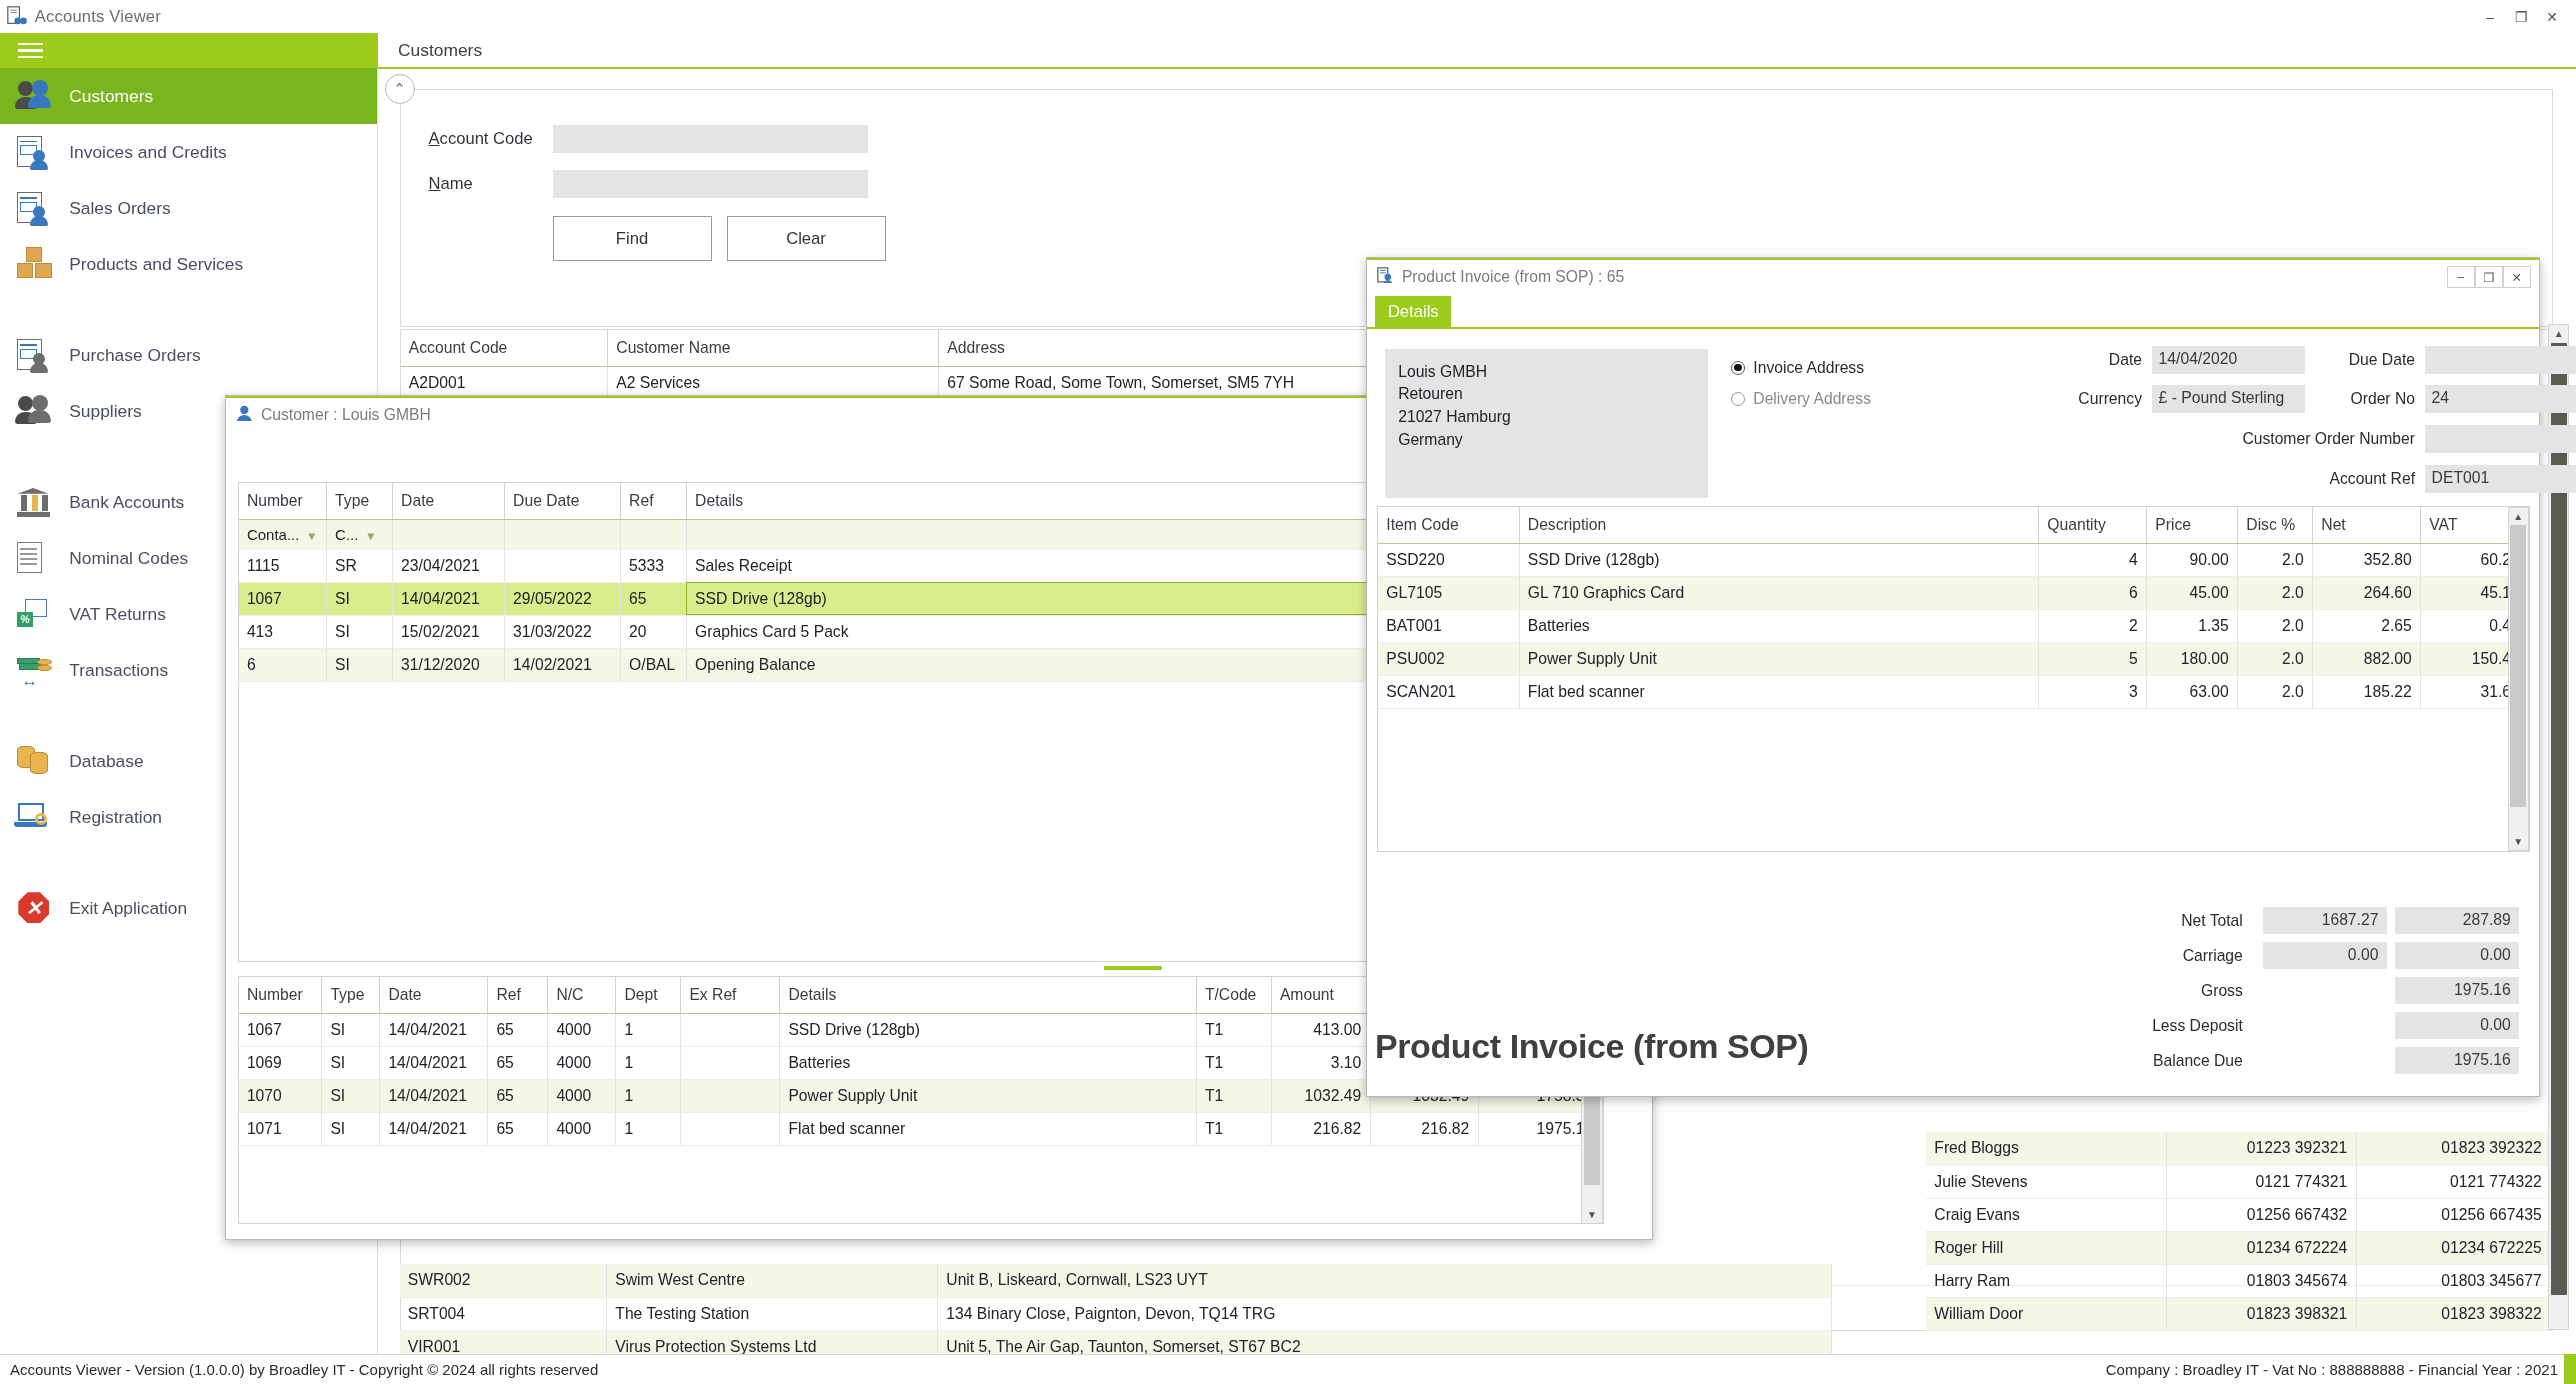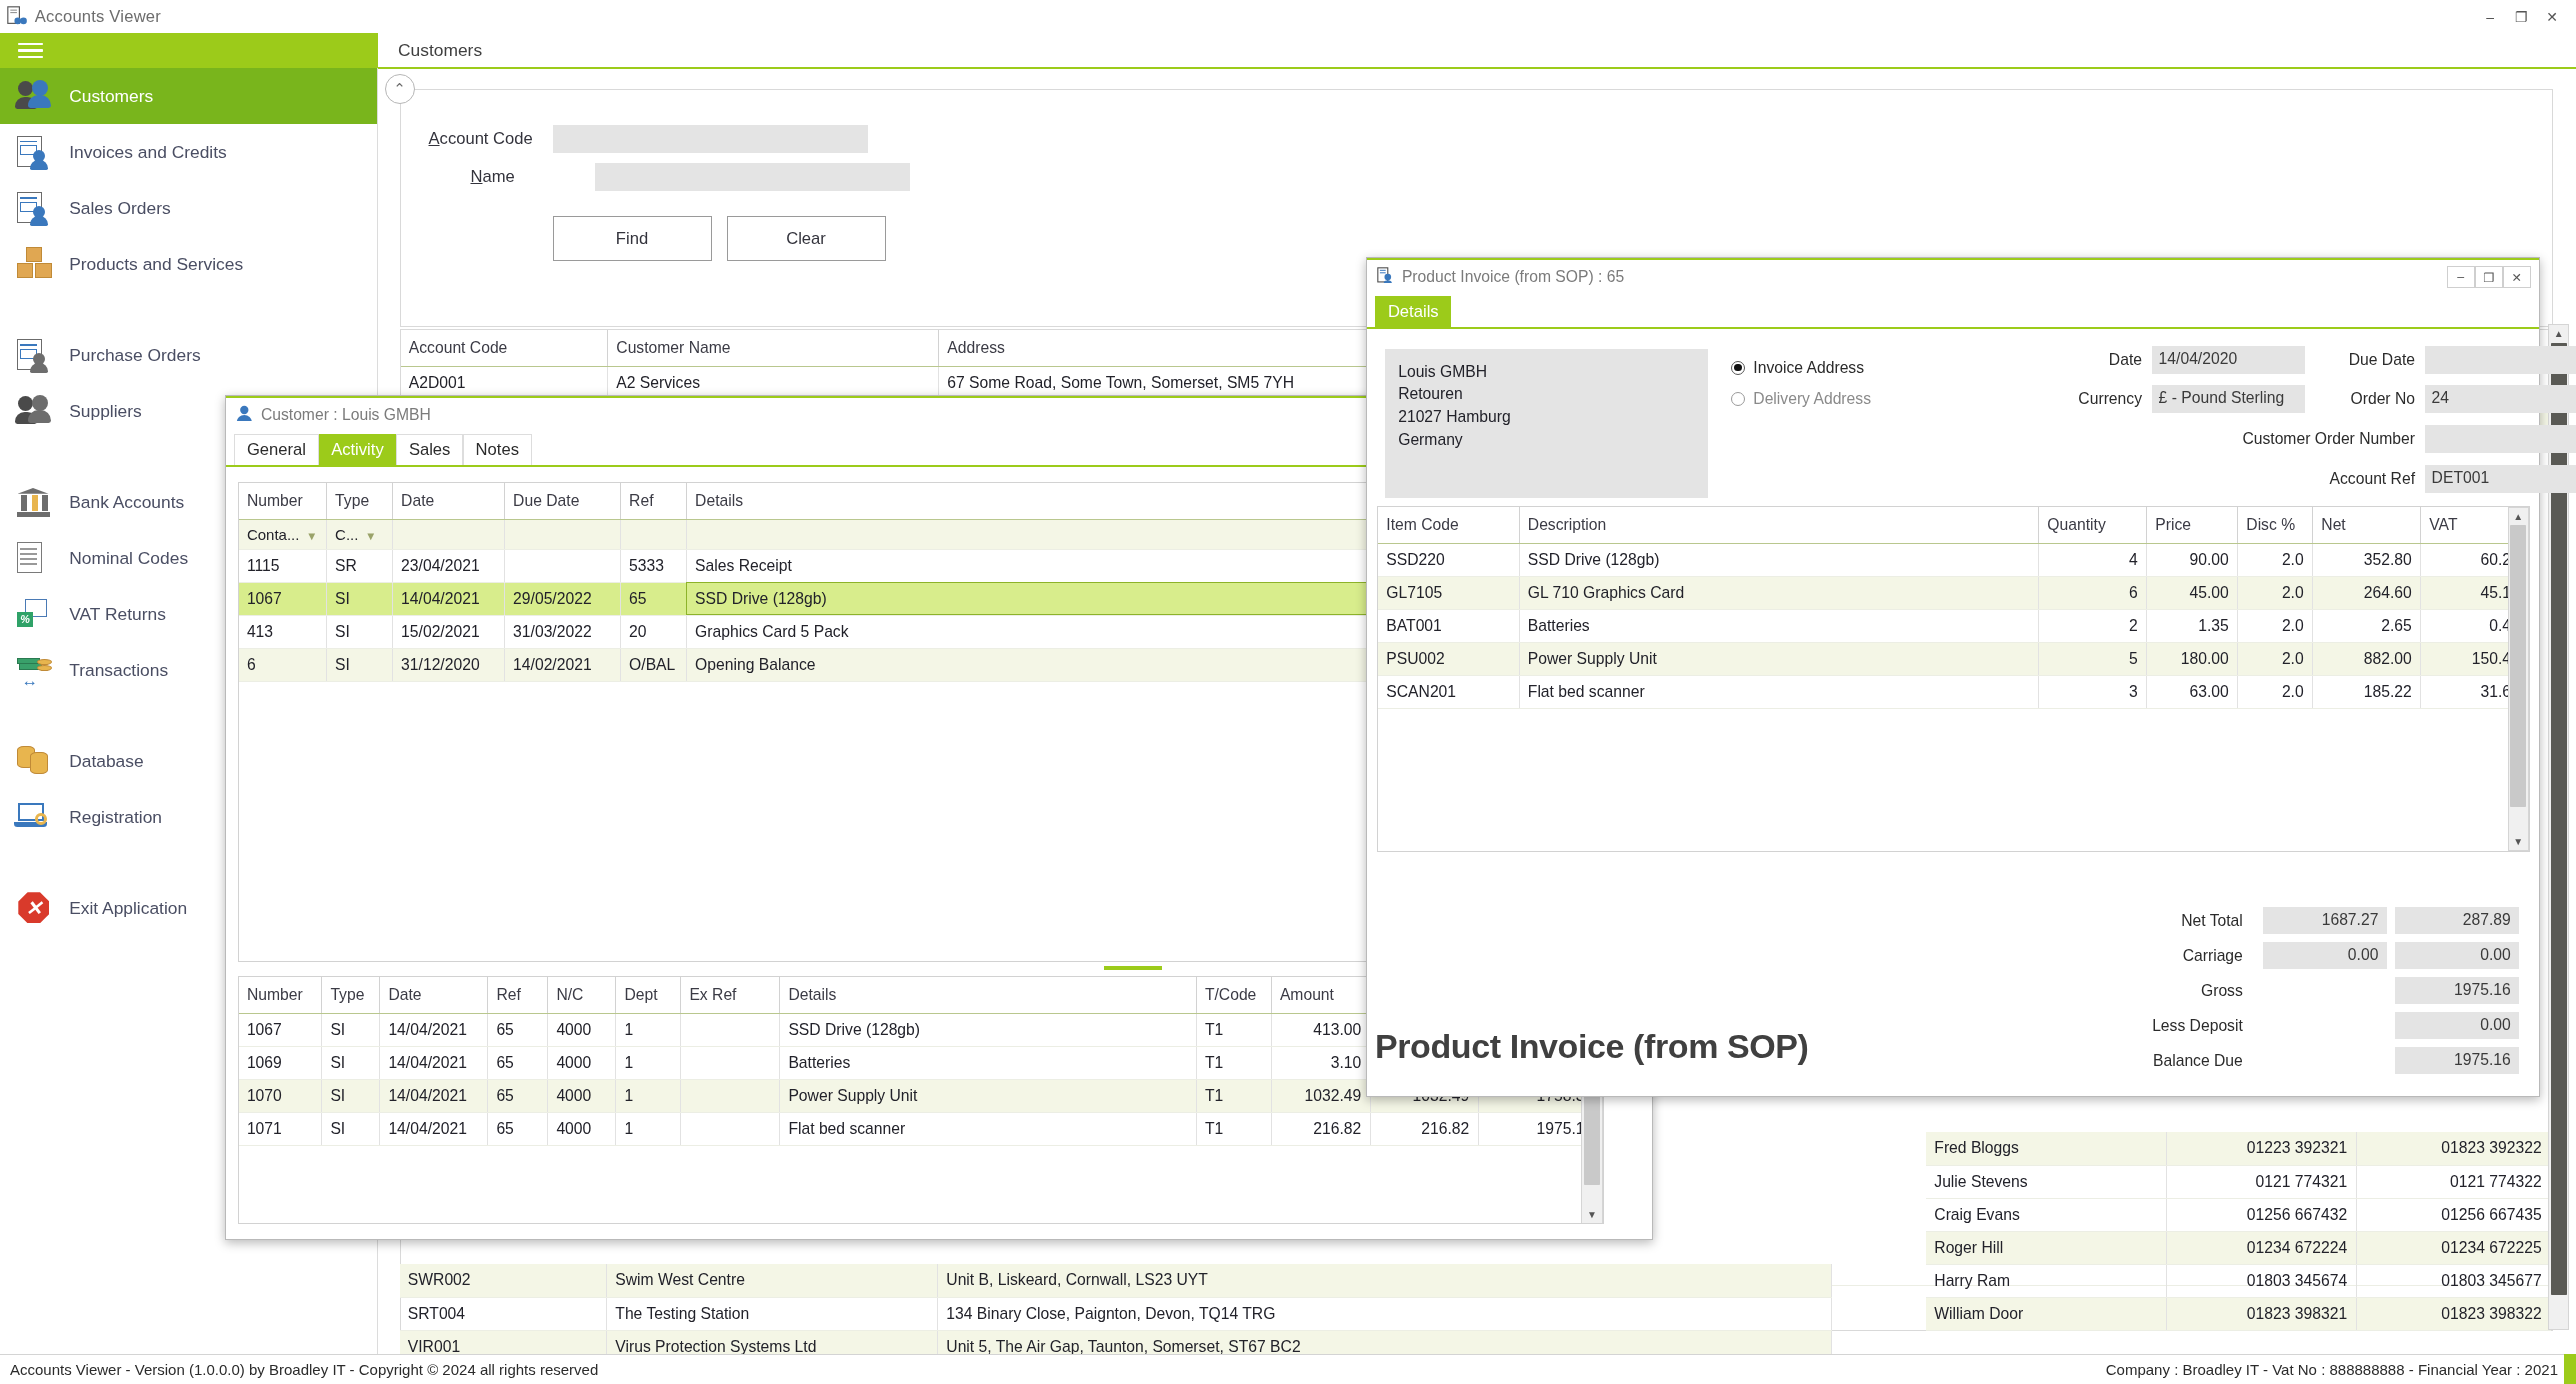--- a/index.html
+++ b/index.html
@@ -366,21 +366,21 @@
       <div class="main-tab">Customers</div>
     </div>
 
     <div class="collapse-chev">⌃</div>
 
     <div class="search-panel">
       <div class="field-row" style="left:28px; top:35px;">
         <span class="field-label"><u>A</u>ccount Code</span>
         <input class="field-input" value="" style="">
       </div>
-      <div class="field-row" style="left:28px; top:73px;margin-left:42px;">
+      <div class="field-row" style="left:28px; top:80px;">
         <span class="field-label"><u>N</u>ame</span>
         <input class="field-input" value="" style="">
       </div>
       <div class="btn" style="position:absolute; left:152px; top:126px;">Find</div>
       <div class="btn" style="position:absolute; left:326px; top:126px;">Clear</div>
     </div>
 
     <div class="cust-list">
       <table class="grid">
         <thead>
@@ -477,26 +477,20 @@
     <div class="win-title">
       <span style="margin-right:8.3px;">
         <svg width="16.6" height="16.6" viewBox="0 0 20 20">
           <circle cx="10" cy="6" r="5" fill="#3a78bd"></circle>
           <path d="M1 20 a9 8 0 0 1 18 0z" fill="#3a78bd"></path>
         </svg>
       </span>
       <span>Customer : Louis GMBH</span>
     </div>
 
-    <div class="tabstrip">
-      <div class="tab">General</div>
-      <div class="tab active">Activity</div>
-      <div class="tab">Sales</div>
-      <div class="tab">Notes</div>
-    </div>
 
     <div style="position:absolute; left:11.6px; top:86px; width:1366px; height:480px; border:0.8px solid #d2d2d2; overflow:hidden;">
       <table class="grid">
         <thead>
           <tr>
             <th style="width:83px;">Number</th>
             <th style="width:66px;">Type</th>
             <th style="width:112px;">Date</th>
             <th style="width:116px;">Due Date</th>
             <th style="width:66px;">Ref</th>

